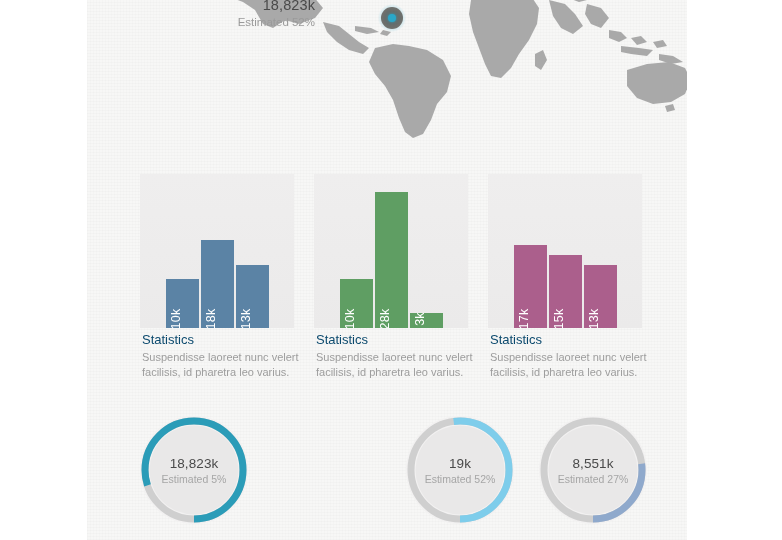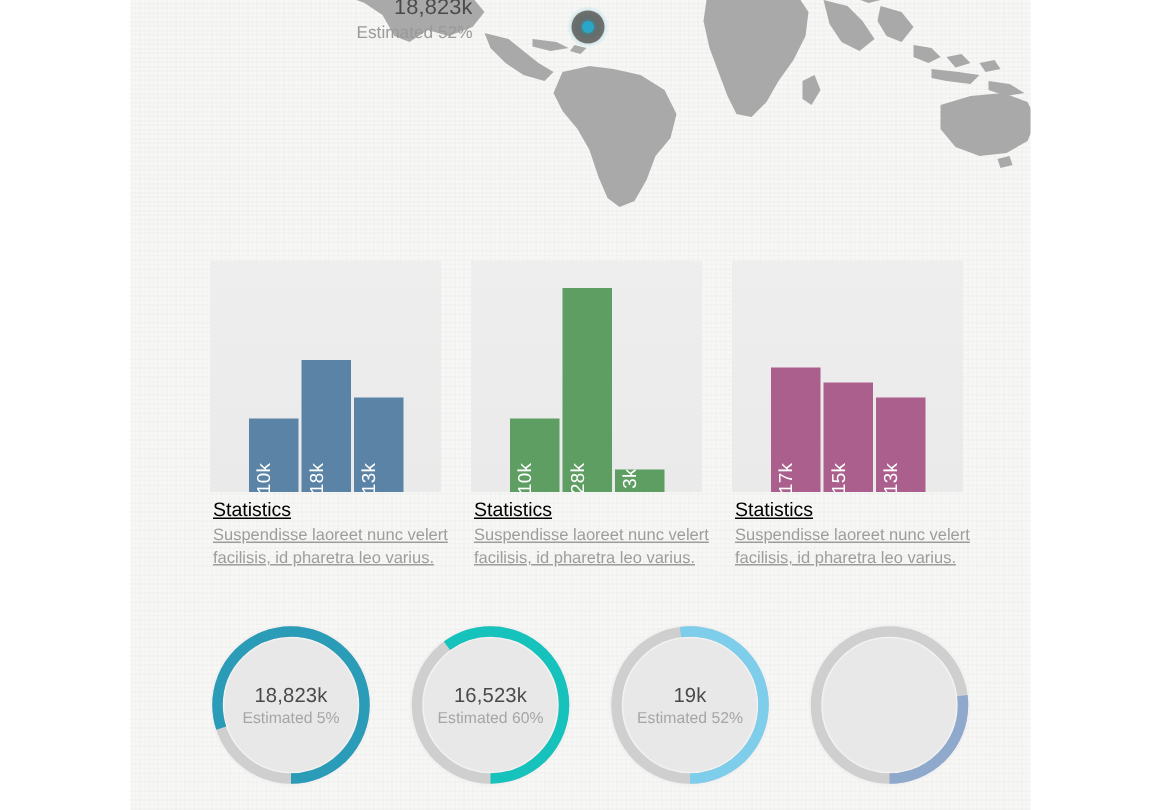--- a/index.html
+++ b/index.html
@@ -44,22 +44,22 @@
   .bar{position:absolute;bottom:0;overflow:hidden;}
   .bar .blabel{
     position:absolute;left:50%;bottom:9px;transform:translateX(-50%) rotate(-90deg);
     transform-origin:50% 100%;
     white-space:nowrap;color:#ffffff;font-size:12.5px;letter-spacing:.2px;
   }
 
   
   #captions-row{position:absolute;left:140px;top:332px;width:512px;height:52px;}
   .caption{position:absolute;top:0;width:160px;}
-  .caption .c-title{font-size:13px;color:#000000;margin:0 0 3px 2px;text-decoration:underline;}
-  .caption .c-body{font-size:11px;color:#9d9d9d;line-height:1.35;margin-left:2px;text-decoration:underline;}
+  .caption .c-title{font-size:13px;color:#0c4a6e;margin:0 0 3px 2px;}
+  .caption .c-body{font-size:11px;color:#9d9d9d;line-height:1.35;margin-left:2px;}
 
   
   #donut-row{position:absolute;left:136px;top:412px;width:516px;height:122px;}
   .donut{position:absolute;top:0;width:116px;height:122px;}
   .donut-svg{position:absolute;left:0;top:0;}
   .donut-center{
     position:absolute;left:0;right:0;top:44px;text-align:center;line-height:1.2;
   }
   .donut-center .d-val{font-size:13.5px;color:#4a4a4a;letter-spacing:.1px;}
   .donut-center .d-est{font-size:10.5px;color:#a6a6a6;margin-top:1px;}
@@ -192,47 +192,39 @@
           <circle cx="58" cy="58" r="54" fill="#f2f1f1"></circle>
           <circle cx="58" cy="58" r="44.5" fill="#e9e8e8"></circle>
           <circle cx="58" cy="58" r="49" fill="none" stroke="#cfcfcf" stroke-width="7"></circle>
           <circle cx="58" cy="58" r="49" fill="none" stroke="#2b9cb8" stroke-width="7" stroke-linecap="butt" stroke-dasharray="246.30086404143978 307.8760800517997" transform="rotate(90 58 58) scale(1,-1) translate(0,-116)"></circle>
         </svg>
         <div class="donut-center">
           <div class="d-val">18,823k</div>
           <div class="d-est">Estimated 5%</div>
         </div>
       </div>
-      <div class="donut" style="left: 133px;">
-        <svg class="donut-svg" width="116" height="116" viewBox="0 0 116 116">
-          <circle cx="58" cy="58" r="54" fill="#f2f1f1"></circle>
-          <circle cx="58" cy="58" r="44.5" fill="#e9e8e8"></circle>
-          <circle cx="58" cy="58" r="49" fill="none" stroke="#cfcfcf" stroke-width="7"></circle>
-          <circle cx="58" cy="58" r="49" fill="none" stroke="#16c3bc" stroke-width="7" stroke-linecap="butt" stroke-dasharray="184.72564803107983 307.8760800517997" transform="rotate(90 58 58) scale(1,-1) translate(0,-116)"></circle>
-        </svg>
-        <div class="donut-center">
-          <div class="d-val">16,523k</div>
-          <div class="d-est">Estimated 60%</div>
-        </div>
-      </div>
       <div class="donut" style="left: 266px;">
         <svg class="donut-svg" width="116" height="116" viewBox="0 0 116 116">
           <circle cx="58" cy="58" r="54" fill="#f2f1f1"></circle>
           <circle cx="58" cy="58" r="44.5" fill="#e9e8e8"></circle>
           <circle cx="58" cy="58" r="49" fill="none" stroke="#cfcfcf" stroke-width="7"></circle>
           <circle cx="58" cy="58" r="49" fill="none" stroke="#7ecdeb" stroke-width="7" stroke-linecap="butt" stroke-dasharray="160.09556162693585 307.8760800517997" transform="rotate(90 58 58) scale(1,-1) translate(0,-116)"></circle>
         </svg>
         <div class="donut-center">
           <div class="d-val">19k</div>
           <div class="d-est">Estimated 52%</div>
         </div>
       </div>
       <div class="donut" style="left: 399px;">
         <svg class="donut-svg" width="116" height="116" viewBox="0 0 116 116">
           <circle cx="58" cy="58" r="54" fill="#f2f1f1"></circle>
           <circle cx="58" cy="58" r="44.5" fill="#e9e8e8"></circle>
           <circle cx="58" cy="58" r="49" fill="none" stroke="#cfcfcf" stroke-width="7"></circle>
           <circle cx="58" cy="58" r="49" fill="none" stroke="#8fa9cc" stroke-width="7" stroke-linecap="butt" stroke-dasharray="83.12654161398592 307.8760800517997" transform="rotate(90 58 58) scale(1,-1) translate(0,-116)"></circle>
         </svg>
+        <div class="donut-center">
+          <div class="d-val">8,551k</div>
+          <div class="d-est">Estimated 27%</div>
+        </div>
       </div>
     </div>
 
 </div>
 
 </body></html>

